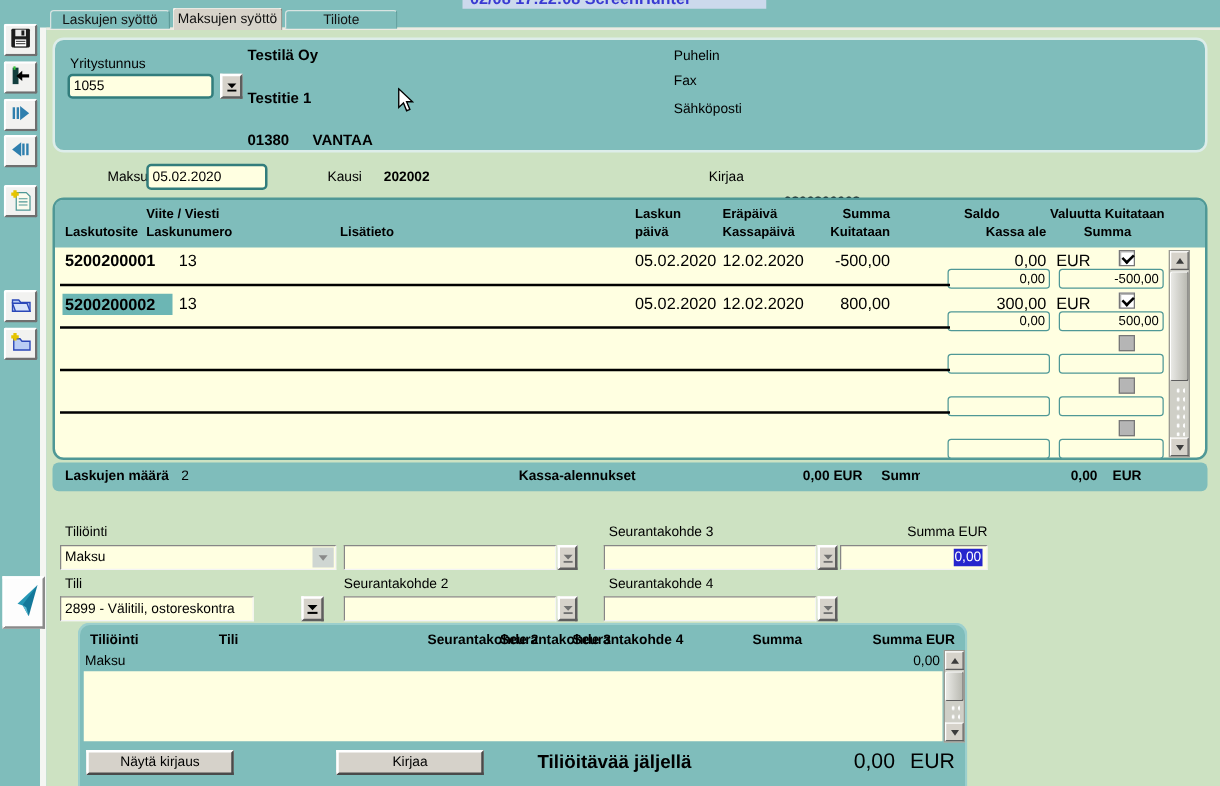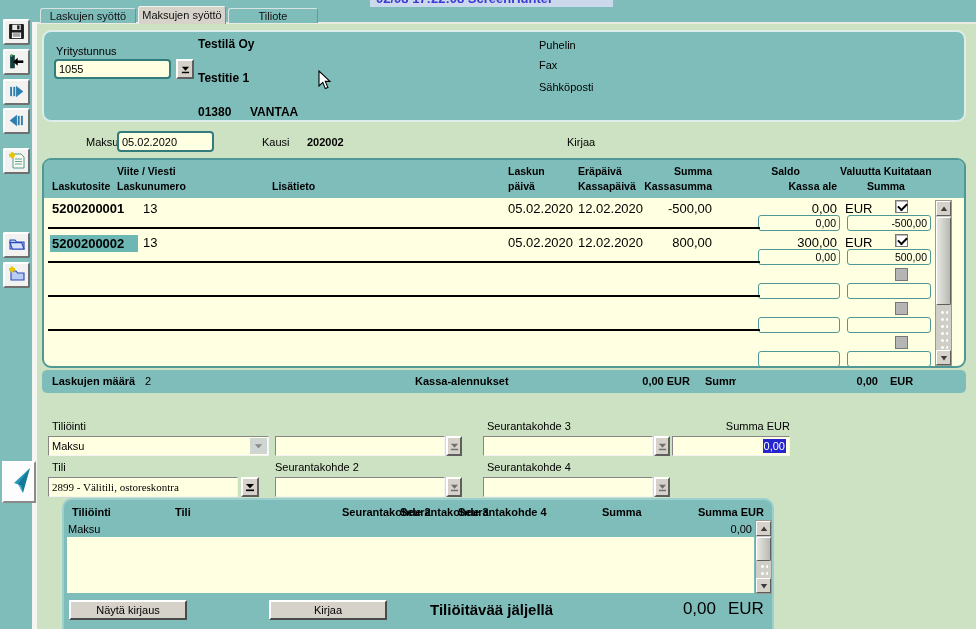--- a/index.html
+++ b/index.html
@@ -193,21 +193,21 @@
     <div class="tbl-head">
       <span class="hcell" style="left:8px;top:20px;">Laskutosite</span>
       <span class="hcell" style="left:73px;top:5px;">Viite / Viesti</span>
       <span class="hcell" style="left:73px;top:20px;">Laskunumero</span>
       <span class="hcell" style="left:228px;top:20px;">Lisätieto</span>
       <span class="hcell" style="left:464px;top:5px;">Laskun</span>
       <span class="hcell" style="left:464px;top:20px;">päivä</span>
       <span class="hcell" style="left:534px;top:5px;">Eräpäivä</span>
       <span class="hcell" style="left:534px;top:20px;">Kassapäivä</span>
       <span class="hcell r" style="left:560px;top:5px;width:108px;">Summa</span>
-      <span class="hcell r" style="left:560px;top:20px;width:108px;">Kassasumma</span>
+      <span class="hcell r" style="left:560px;top:20px;width:108px;">Kuitataan</span>
       <span class="hcell r" style="left:690px;top:5px;width:103px;text-align:center;">Saldo</span>
       <span class="hcell r" style="left:690px;top:20px;width:103px;">Kassa ale</span>
       <span class="hcell" style="left:796px;top:5px;">Valuutta Kuitataan</span>
       <span class="hcell c" style="left:796px;top:20px;width:92px;">Summa</span>
     </div>
 
     <div class="inv-row" style="top:38px;">
       <span class="cellv b" style="left:8px;">5200200001</span>
       <span class="cellv" style="left:99px;">13</span>
       <span class="cellv" style="left:228px;"></span>
@@ -308,21 +308,21 @@
         <rect x="0.8" y="6" width="6.4" height="1.3"></rect>
       </svg>
     </span>
 
   <span class="lbl" style="left:719px;top:420px;width:71px;text-align:right;">Summa EUR</span>
   <div class="inp-flat" style="left:672px;top:436px;width:118px;height:20px;line-height:18px;text-align:right;">
     <span class="sel-blue">0,00</span>
   </div>
 
   <span class="lbl" style="left:52px;top:461px;">Tili</span>
-  <input class="inp-flat" style="left: 48px; top: 477px; width: 190px; height: 20px; font-family: Liberation Serif, serif;" value="2899 - Välitili, ostoreskontra">
+  <input class="inp-flat" style="left: 48px; top: 477px; width: 155px; height: 20px;" value="2899 - Välitili, ostoreskontra">
   <span class="drop-btn" style="left:241px;top:477px;height:20px;">
       <svg width="10" height="10" viewBox="0 0 8 8" fill="#000">
         <polygon points="0.8,1.6 7.2,1.6 4,5"></polygon>
         <rect x="0.8" y="6" width="6.4" height="1.3"></rect>
       </svg>
     </span>
 
   <span class="lbl" style="left:275px;top:461px;">Seurantakohde 2</span>
   <input class="inp-flat" style="left: 275px; top: 477px; width: 170px; height: 20px;" value="">
   <span class="drop-btn" style="left:446px;top:477px;width:16px;height:20px;">

